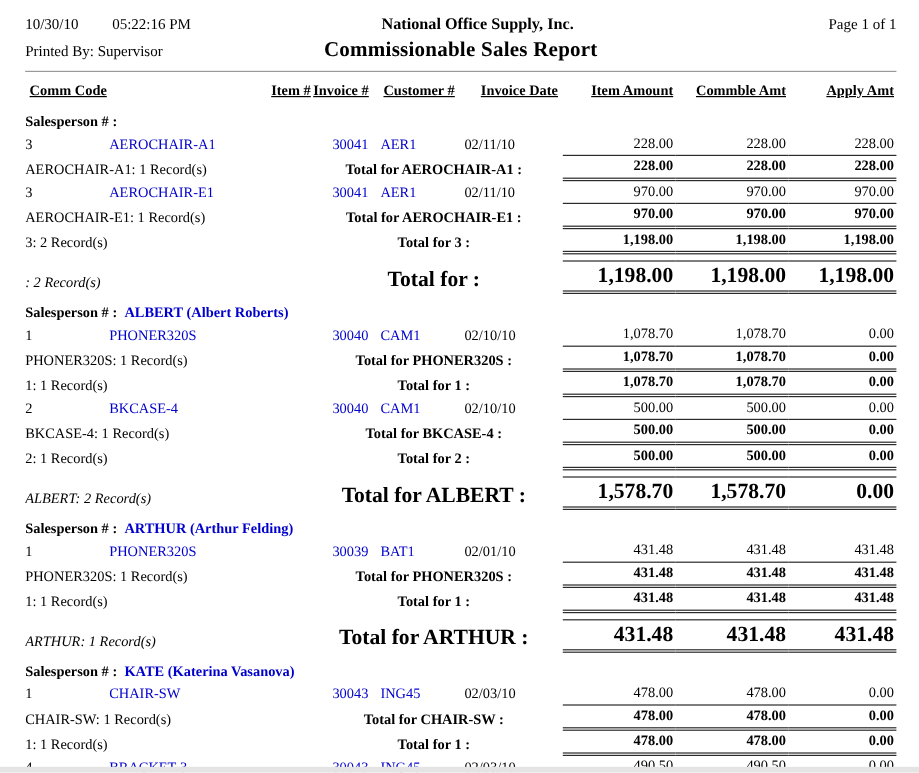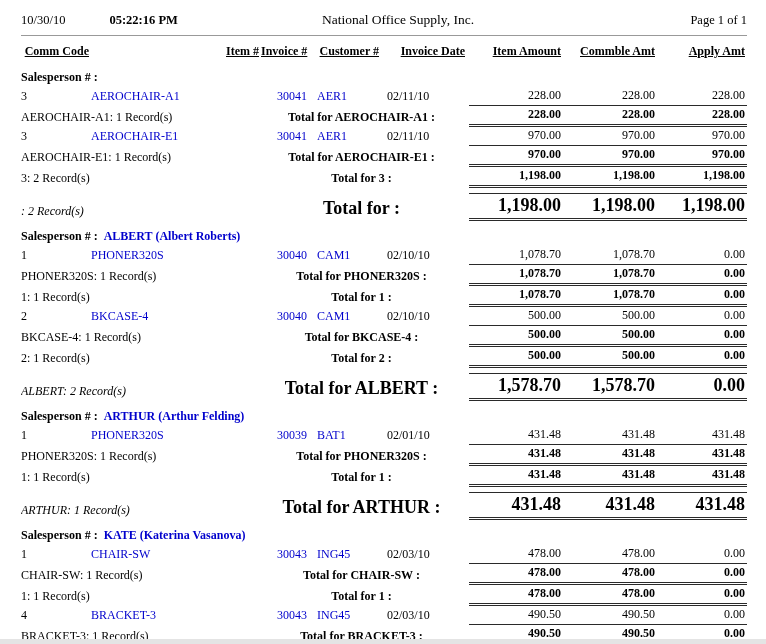--- a/index.html
+++ b/index.html
@@ -7,22 +7,22 @@
     width:766px;height:644px;background:#fff;color:#000;
     font-family:"Liberation Serif", serif;
     overflow:hidden;position:relative;
     --link:#0000cc;--rule:#2a2a2a;
   }
   .page{padding:12px 19px 0 21px;}
 
   
   .hrow{display:grid;grid-template-columns:1fr auto 1fr;align-items:baseline;}
   .hleft{justify-self:start;font-size:12.5px;}
-  .htime{margin-left:44px;font-weight:bold;}
-  .hcompany{font-weight:normal;font-size:13.5px;margin-left:28px;}
+  .htime{margin-left:28px;}
+  .hcompany{font-weight:bold;font-size:13.5px;margin-left:28px;}
   .hpage{justify-self:end;font-size:12.5px;}
   .hrow2{margin-top:3px;}
   .htitle{font-weight:bold;font-size:17.5px;letter-spacing:.2px;}
   .divider{border-bottom:1px solid #999;margin-top:7px;height:0;}
 
   
   table.report{border-collapse:separate;border-spacing:0;table-layout:fixed;width:726px;margin-top:5px;}
   .report th{font-weight:bold;text-align:right;font-size:12px;padding:3px 2px 3px 0;vertical-align:bottom;white-space:nowrap;}
   .report th .u{text-decoration:underline;}
   .report th:nth-child(3){text-align:left;}
@@ -59,20 +59,25 @@
 <div class="page">
 
   <div class="hrow">
     <div class="hleft">
       <span>10/30/10</span><span class="htime">05:22:16 PM</span>
     </div>
     <div class="hcompany">National Office Supply, Inc.</div>
     <div class="hpage">Page 1 of 1</div>
   </div>
 
+  <div class="hrow hrow2">
+    <div class="hleft">Printed By: Supervisor</div>
+    <div class="htitle">Commissionable Sales Report</div>
+    <div class="hpage"></div>
+  </div>
 
   <div class="divider"></div>
 
   <table class="report">
     <colgroup>
       <col style="width:70px">
         <col style="width:170px">
         <col style="width:48px">
         <col style="width:72px">
       <col style="width:88px">

